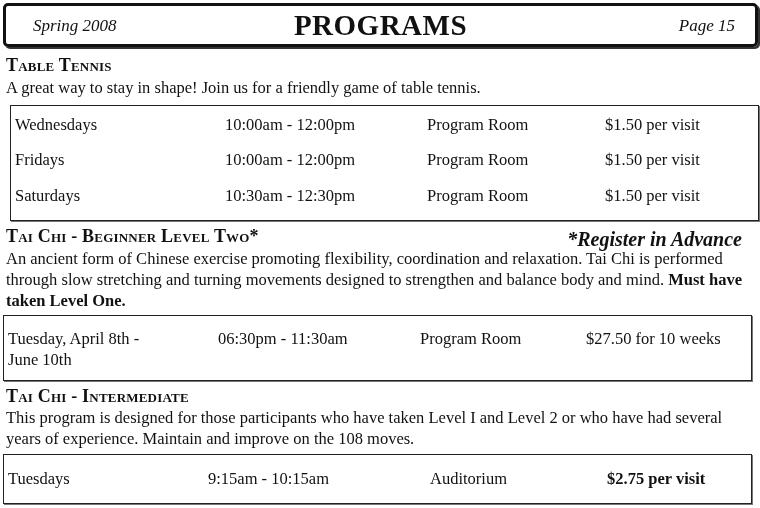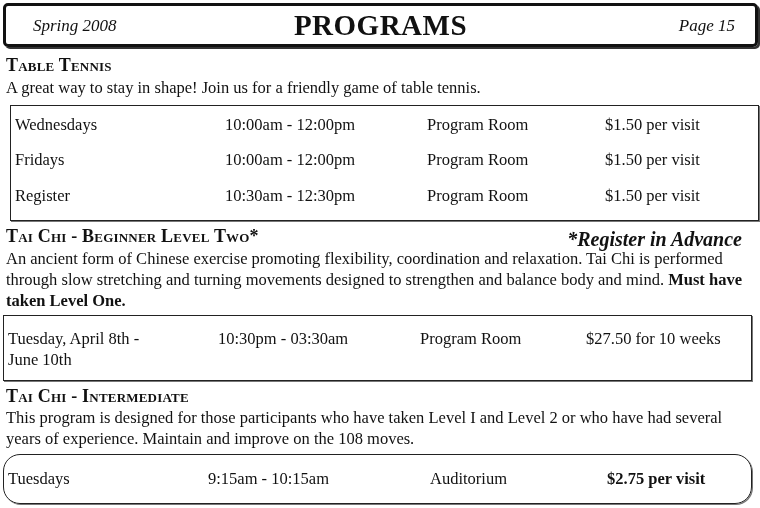--- a/index.html
+++ b/index.html
@@ -117,46 +117,46 @@
       <span class="cell c-loc" style="top:9px;">Program Room</span>
       <span class="cell c-price" style="top:9px;">$1.50 per visit</span>
     </div>
     <div class="sched-row">
       <span class="cell c-day" style="top:8px;">Fridays</span>
       <span class="cell c-time" style="top:8px;">10:00am - 12:00pm</span>
       <span class="cell c-loc" style="top:8px;">Program Room</span>
       <span class="cell c-price" style="top:8px;">$1.50 per visit</span>
     </div>
     <div class="sched-row" style="height:42px;">
-      <span class="cell c-day" style="top:8px;">Register</span>
+      <span class="cell c-day" style="top:8px;">Saturdays</span>
       <span class="cell c-time" style="top:8px;">10:30am - 12:30pm</span>
       <span class="cell c-loc" style="top:8px;">Program Room</span>
       <span class="cell c-price" style="top:8px;">$1.50 per visit</span>
     </div>
   </div>
 </div>
 
 <div>
   <div class="section-title" style="top:226px;">Tai Chi - Beginner Level Two*</div>
   <div class="section-note" style="top:228px;">*Register in Advance</div>
   <div class="desc" style="top:248px;"><span>An ancient form of Chinese exercise promoting flexibility, coordination and relaxation. Tai Chi is performed through slow stretching and turning movements designed to strengthen and balance body and mind.</span> <b>Must have taken Level One.</b></div>
   <div class="sched-box" style="top:315px;">
     <div class="sched-row" style="height:64px;">
       <span class="cell c-day multi-day" style="top:12px;">Tuesday, April 8th - June 10th</span>
-      <span class="cell c-time" style="top:13px;">10:30pm - 03:30am</span>
+      <span class="cell c-time" style="top:13px;">06:30pm - 11:30am</span>
       <span class="cell c-loc" style="top:13px;">Program Room</span>
       <span class="cell c-price" style="top:13px; left:582px;">$27.50 for 10 weeks</span>
     </div>
   </div>
 </div>
 
 <div>
   <div class="section-title" style="top:386px;">Tai Chi - Intermediate</div>
   <div class="desc" style="top:407px;">This program is designed for those participants who have taken Level I and Level 2 or who have had several years of experience. Maintain and improve on the 108 moves.</div>
-  <div class="sched-box" style="top:454px; height:48px;border-radius:17px;">
+  <div class="sched-box" style="top:454px; height:48px;">
     <div class="sched-row" style="height:48px;">
       <span class="cell c-day" style="top:14px;">Tuesdays</span>
       <span class="cell c-time" style="top:14px; left:204px;">9:15am - 10:15am</span>
       <span class="cell c-loc" style="top:14px; left:426px;">Auditorium</span>
       <span class="cell c-price" style="top:14px; left:603px;font-weight:bold;">$2.75 per visit</span>
     </div>
   </div>
 </div>
 
 </body></html>

